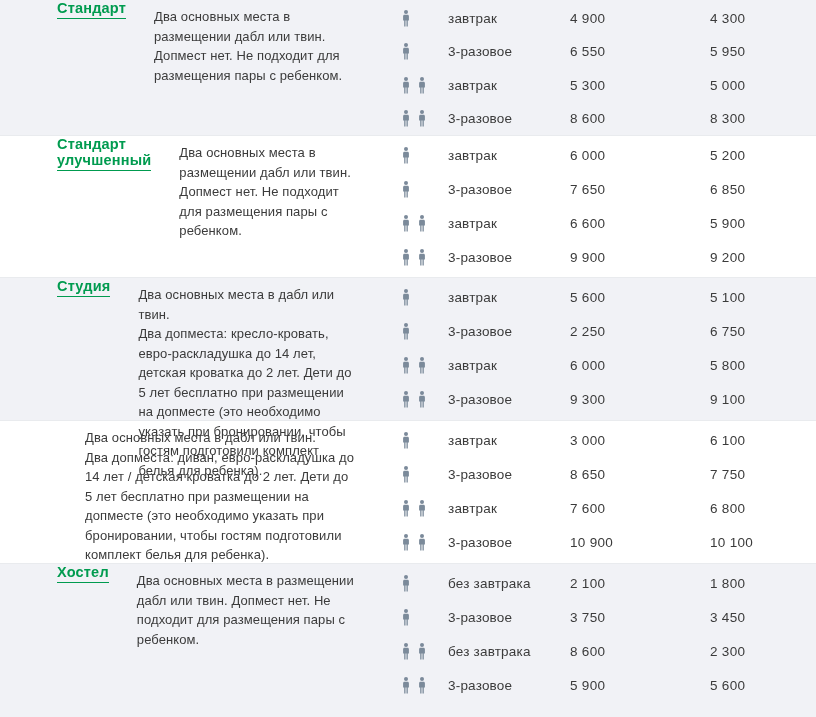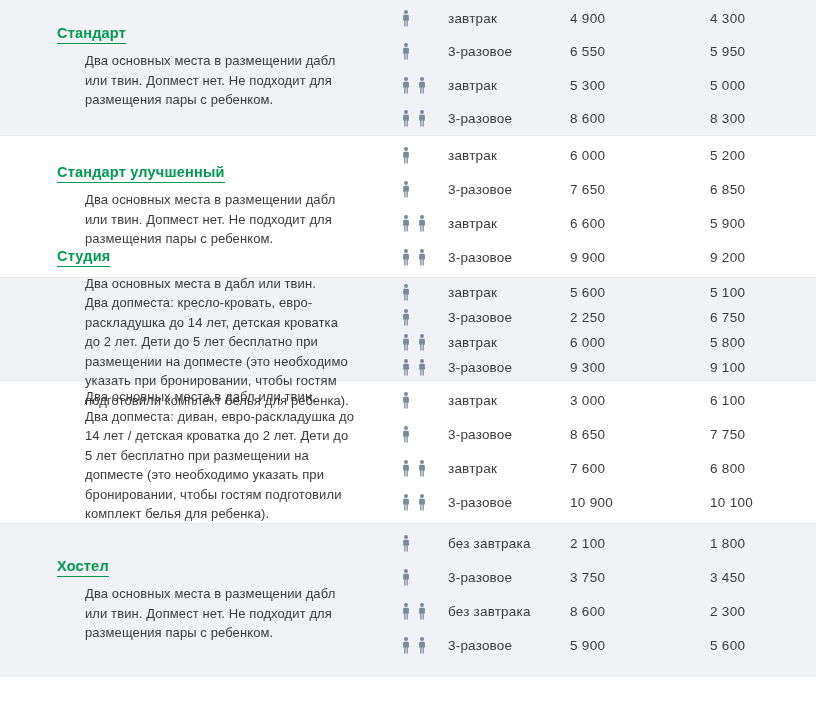--- a/index.html
+++ b/index.html
@@ -15,21 +15,21 @@
     width: 100%;
     background: #ffffff;
   }
   .section.shaded { background: #f1f2f6; }
   .section + .section { border-top: 1px solid #e9ebee; }
   .section-left {
     width: 390px;
     flex: 0 0 390px;
     padding: 0 34px 0 57px;
     display: flex;
-    flex-direction: column;
+    flex-direction: row;
     justify-content: center;
   }
   .section-title {
     font-size: 14.5px;
     font-weight: 600;
     color: #009b4f;
     text-decoration: none;
     align-self: flex-start;
     border-bottom: 1px solid #009b4f;
     padding-bottom: 2px;
@@ -227,21 +227,21 @@
               </svg>
             </span>
           </div>
         <div class="cell-meal">3-разовое</div>
         <div class="cell-price1">9 900</div>
         <div class="cell-price2">9 200</div>
       </div>
     </div>
   </div>
 
-  <div class="section shaded" style="height:103px">
+  <div class="section shaded" style="height:143px">
     <div class="section-left">
       <a class="section-title">Студия</a>
       <div class="section-desc">Два основных места в дабл или твин.
 Два допместа: кресло-кровать, евро-раскладушка до 14 лет, детская кроватка до 2 лет. Дети до 5 лет бесплатно при размещении на допместе (это необходимо указать при бронировании, чтобы гостям подготовили комплект белья для ребенка).</div>
     </div>
     <div class="section-right">
       <div class="rate-row">
         <div class="cell-icons">
             <span class="person-icon">
               <svg width="8" height="17" viewBox="0 0 8 17">

